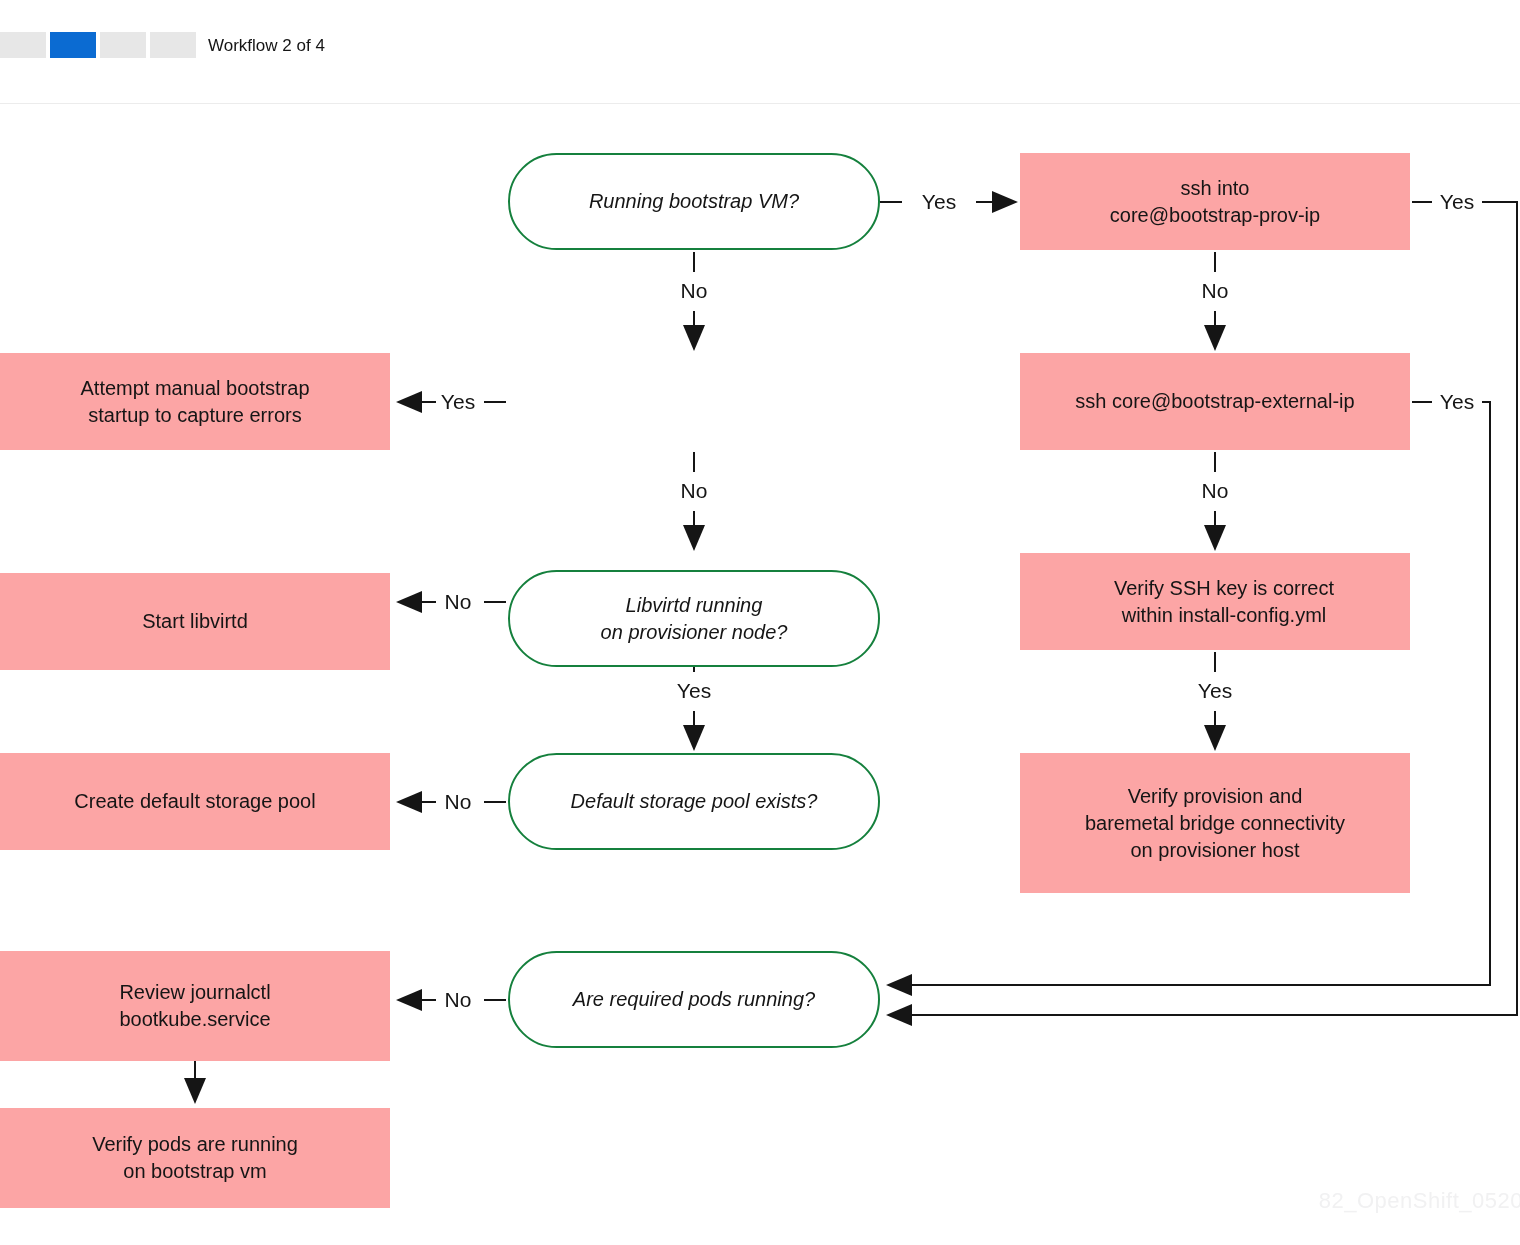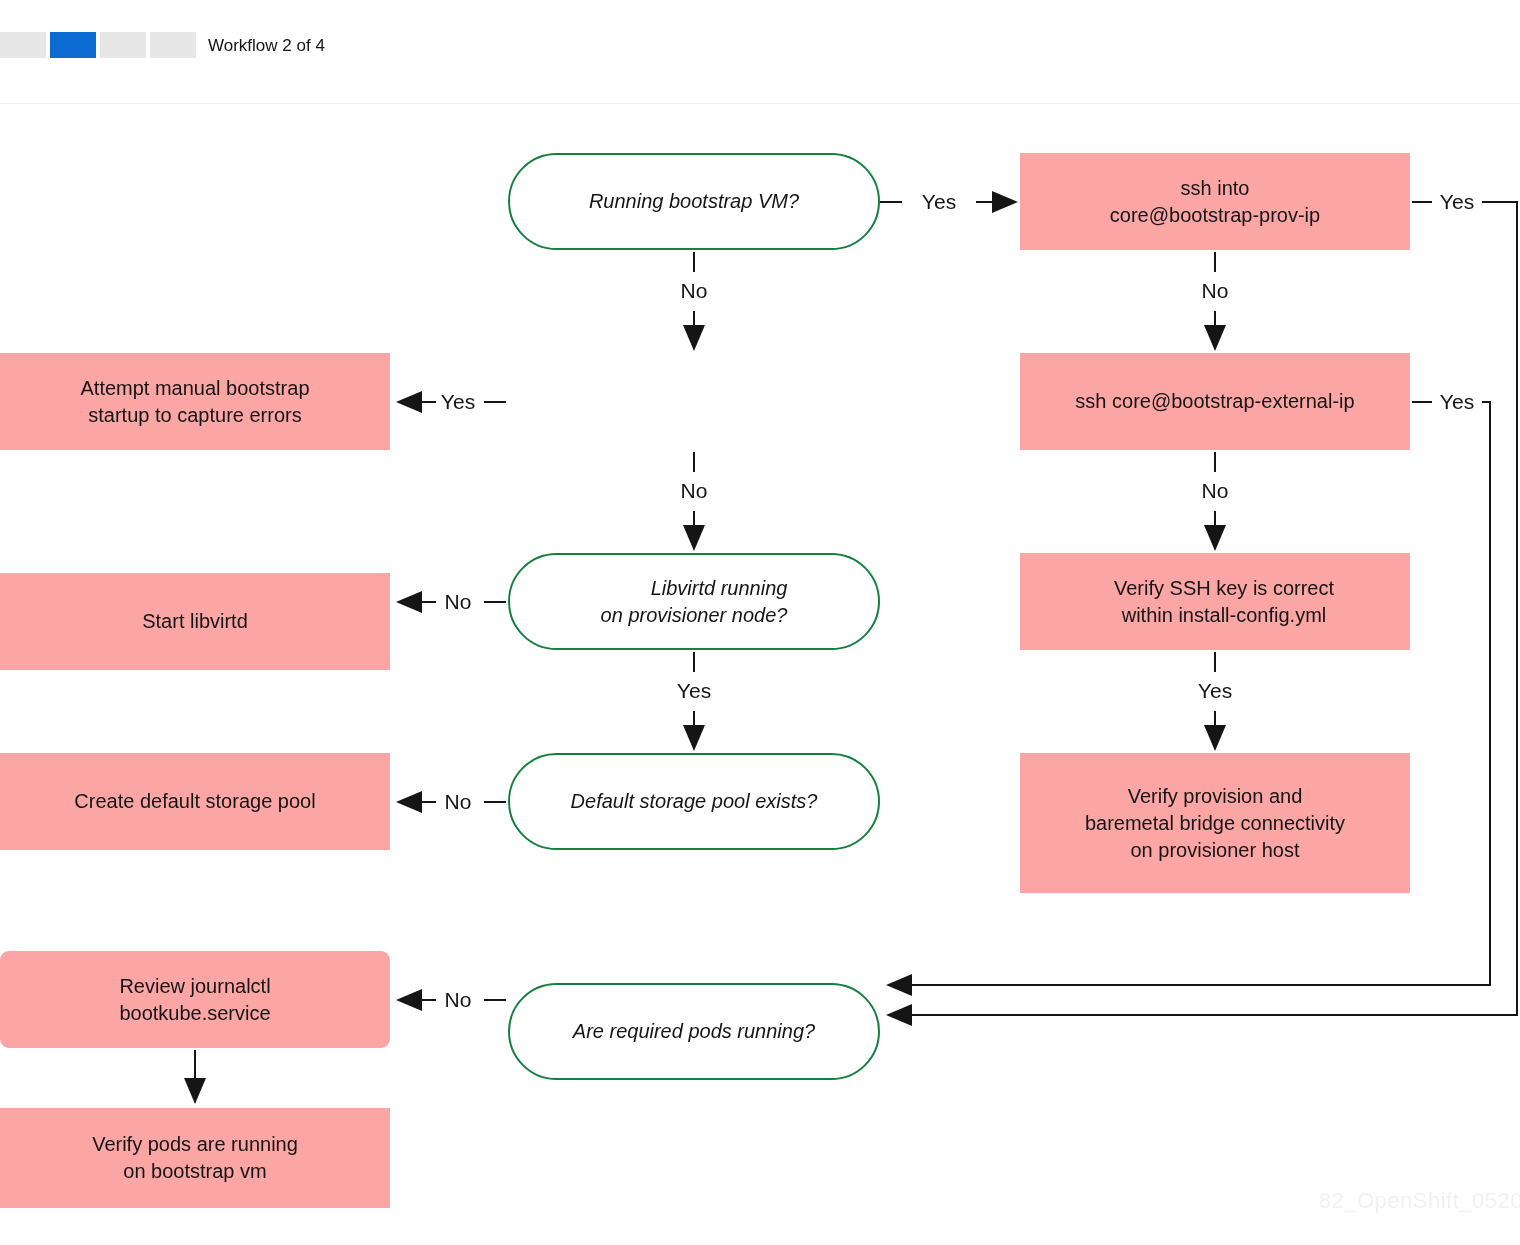--- a/index.html
+++ b/index.html
@@ -23,23 +23,23 @@
     white-space:pre-line;box-sizing:border-box;
   }
   .decision{
     left:508px;width:372px;height:97px;background:#ffffff;
     border:2px solid #15803d;border-radius:50px;font-style:italic;
   }
   .action{background:#fca5a5;}
   .action.left{left:0;width:390px;}
   .action.right{left:1020px;width:390px;}
   
-  .d1{top:153px;} .d2{top:353px;} .d3{top:553px;text-align:right;} .d4{top:753px;} .d5{top:983px;}
+  .d1{top:153px;} .d2{top:353px;} .d3{top:570px;} .d4{top:753px;} .d5{top:951px;}
   .l1{top:353px;height:97px;} .l2{top:553px;height:97px;margin-top:20px;} .l3{top:753px;height:97px;}
-  .l4{top:951px;height:97px;border-radius:9px;} .l5{top:1108px;height:100px;}
+  .l4{top:951px;height:110px;} .l5{top:1108px;height:100px;}
   .r1{top:153px;height:97px;} .r2{top:353px;height:97px;} .r3{top:553px;height:97px;padding-left:18px;}
   .r4{top:753px;height:140px;}
   
   .lbl{
     position:absolute;transform:translate(-50%,-50%);
     font-size:21px;font-weight:500;line-height:24px;white-space:nowrap;
   }
   
   .watermark{
     position:absolute;right:-3px;top:1188px;font-size:22px;

